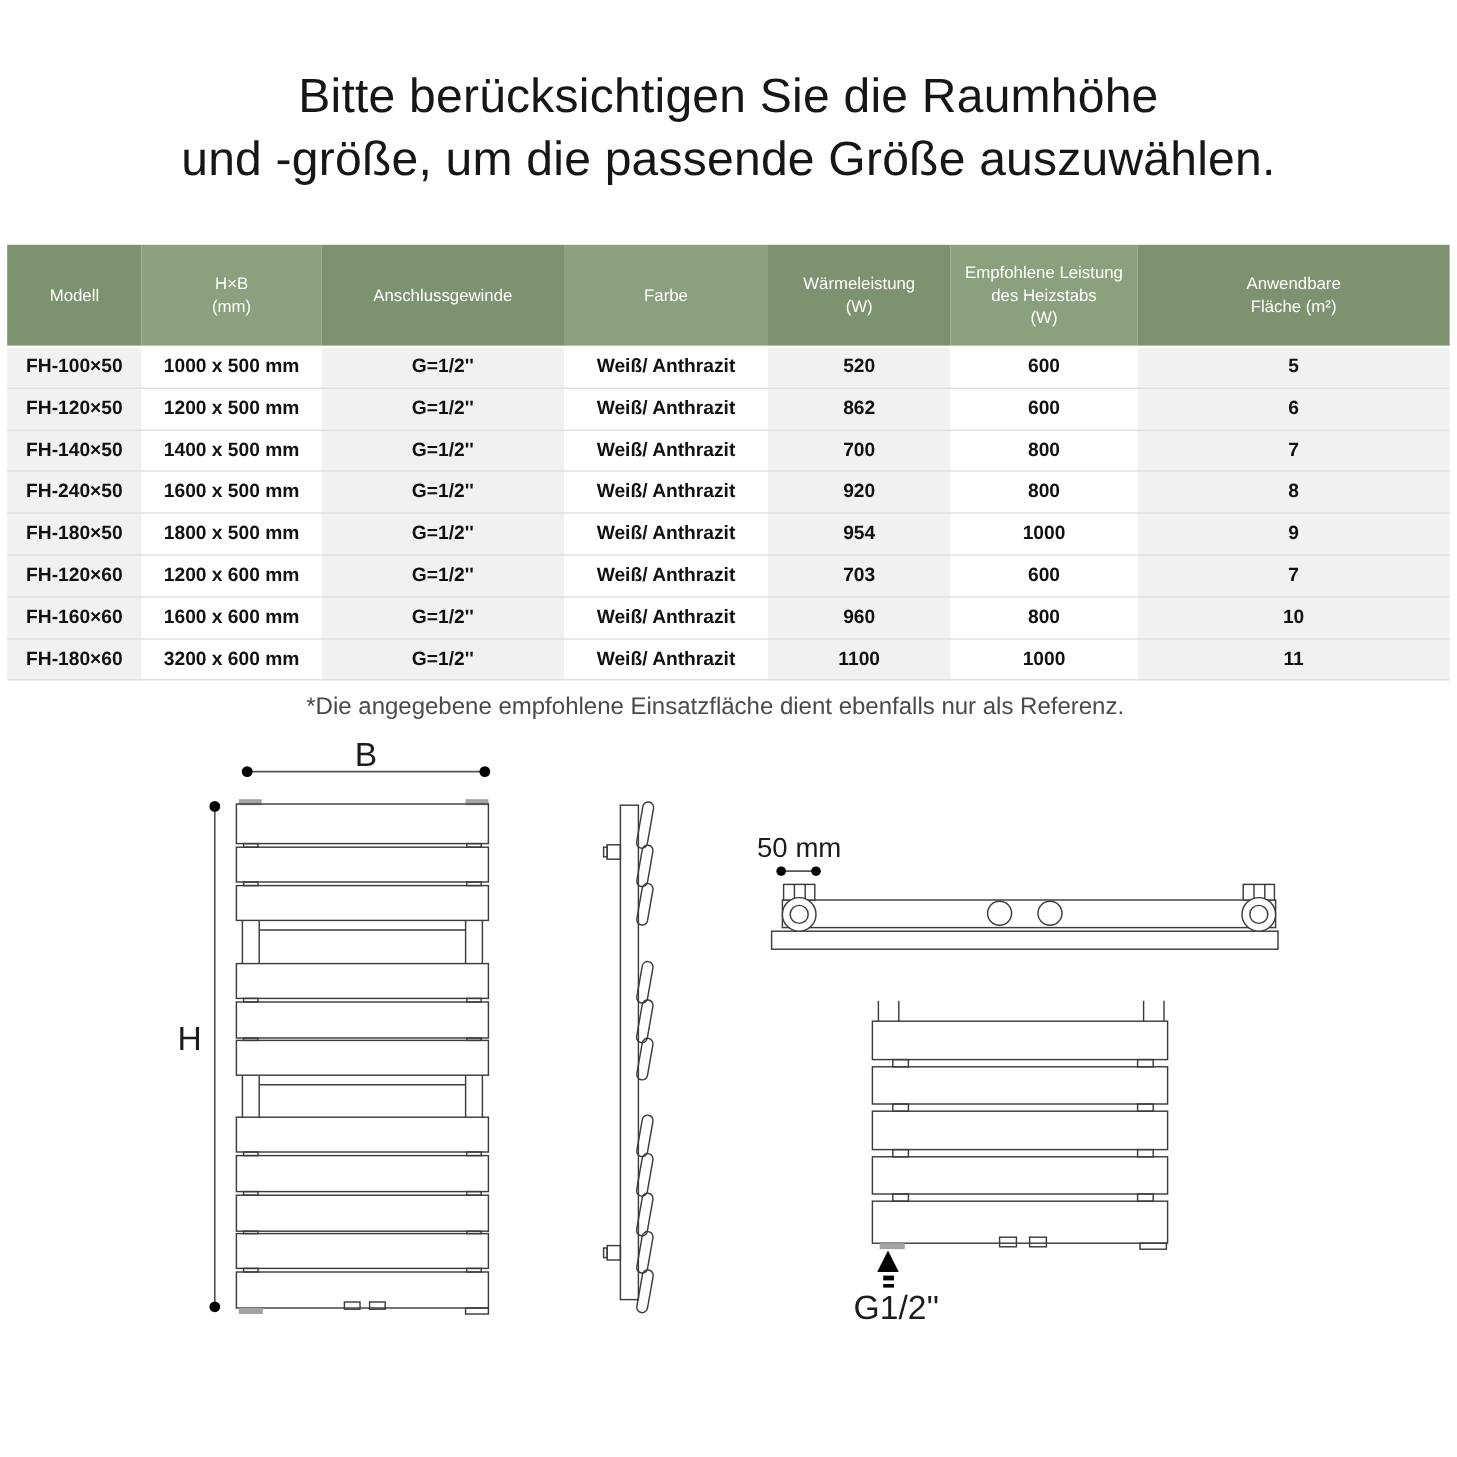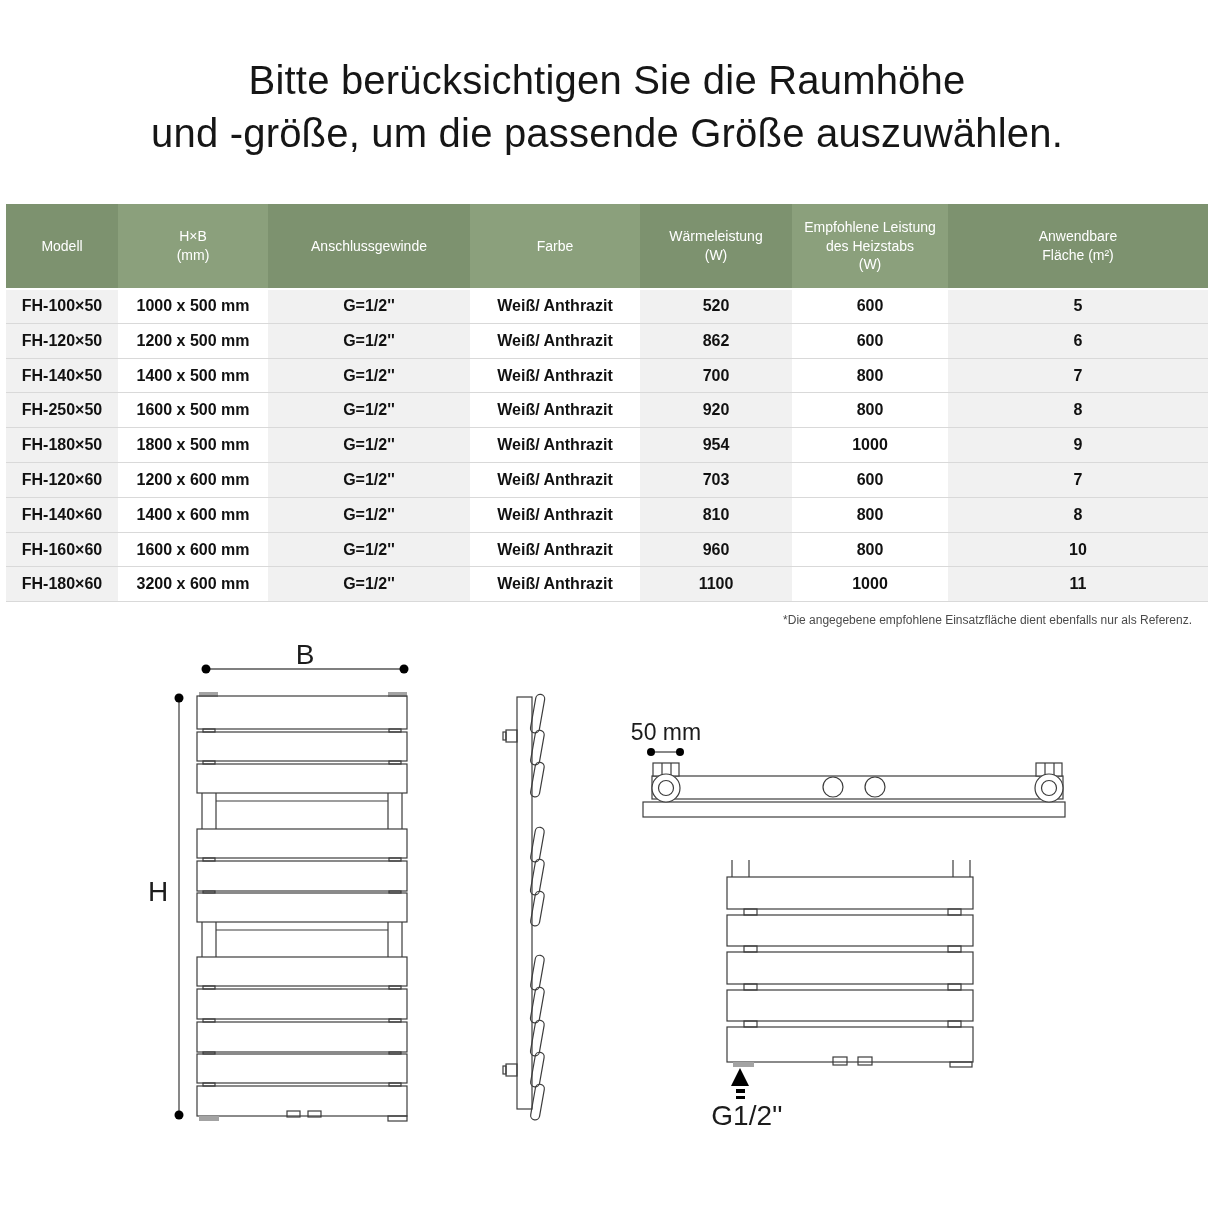--- a/index.html
+++ b/index.html
@@ -52,22 +52,22 @@
     font-size:16px;
     font-weight:700;
     color:#111;
     border-bottom:1px solid var(--line-gray);
   }
   tbody td:nth-child(odd){background:var(--row-shaded);}
   tbody td:nth-child(even){background:var(--row-plain);}
 
   .footnote{
     margin:11px 22px 0 0;
-    text-align:right;
-    font-size:12px;
+    text-align:center;
+    font-size:20px;
     color:#4a4a4a;
     font-weight:400;
   }
 
   svg.diagrams{display:block;margin-top:0;}
   svg.diagrams .ln{stroke:var(--draw-stroke);stroke-width:1.2;fill:none;}
   svg.diagrams .fillw{stroke:var(--draw-stroke);stroke-width:1.2;fill:#ffffff;}
   svg.diagrams .dot{fill:#000;}
   svg.diagrams .cap{fill:#a3a3a3;stroke:none;}
   svg.diagrams .dim{stroke:#555;stroke-width:1.4;fill:none;}
@@ -128,21 +128,21 @@
       <tr>
         <td>FH-140×50</td>
         <td>1400 x 500 mm</td>
         <td>G=1/2''</td>
         <td>Weiß/ Anthrazit</td>
         <td>700</td>
         <td>800</td>
         <td>7</td>
       </tr>
       <tr>
-        <td>FH-250×50</td>
+        <td>FH-240×50</td>
         <td>1600 x 500 mm</td>
         <td>G=1/2''</td>
         <td>Weiß/ Anthrazit</td>
         <td>920</td>
         <td>800</td>
         <td>8</td>
       </tr>
       <tr>
         <td>FH-180×50</td>
         <td>1800 x 500 mm</td>
@@ -153,29 +153,20 @@
         <td>9</td>
       </tr>
       <tr>
         <td>FH-120×60</td>
         <td>1200 x 600 mm</td>
         <td>G=1/2''</td>
         <td>Weiß/ Anthrazit</td>
         <td>703</td>
         <td>600</td>
         <td>7</td>
-      </tr>
-      <tr>
-        <td>FH-140×60</td>
-        <td>1400 x 600 mm</td>
-        <td>G=1/2''</td>
-        <td>Weiß/ Anthrazit</td>
-        <td>810</td>
-        <td>800</td>
-        <td>8</td>
       </tr>
       <tr>
         <td>FH-160×60</td>
         <td>1600 x 600 mm</td>
         <td>G=1/2''</td>
         <td>Weiß/ Anthrazit</td>
         <td>960</td>
         <td>800</td>
         <td>10</td>
       </tr>

